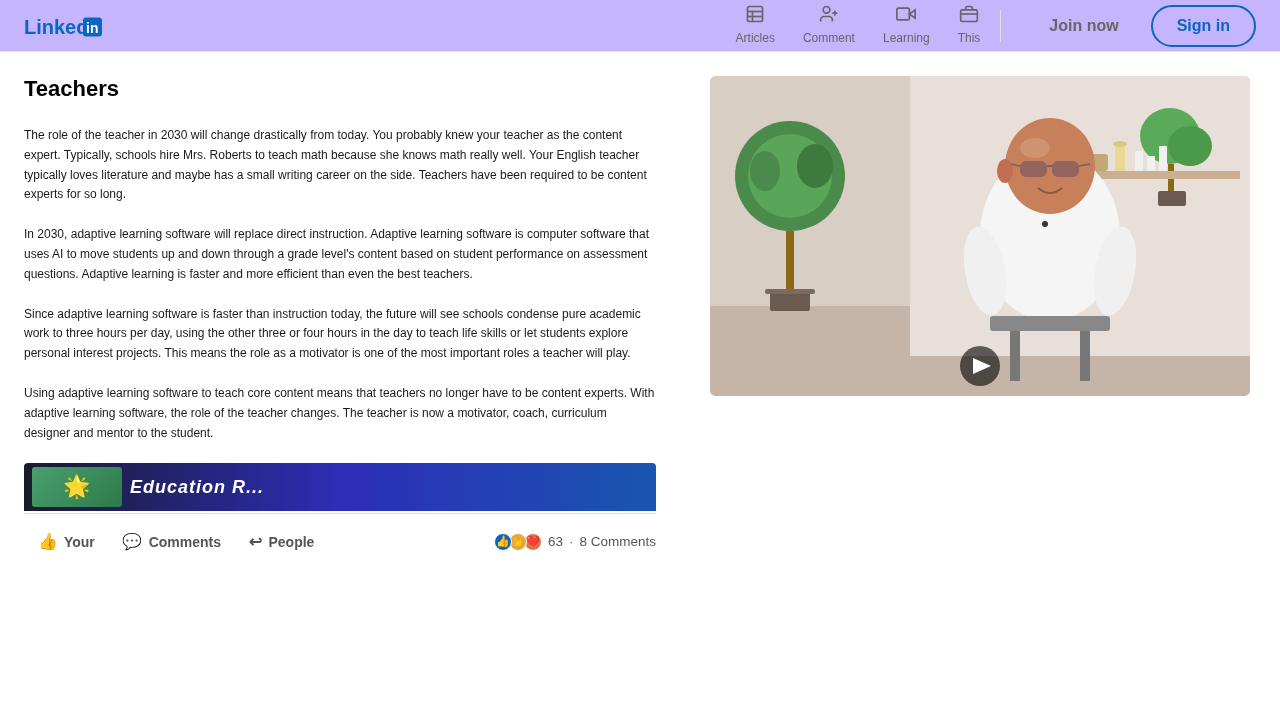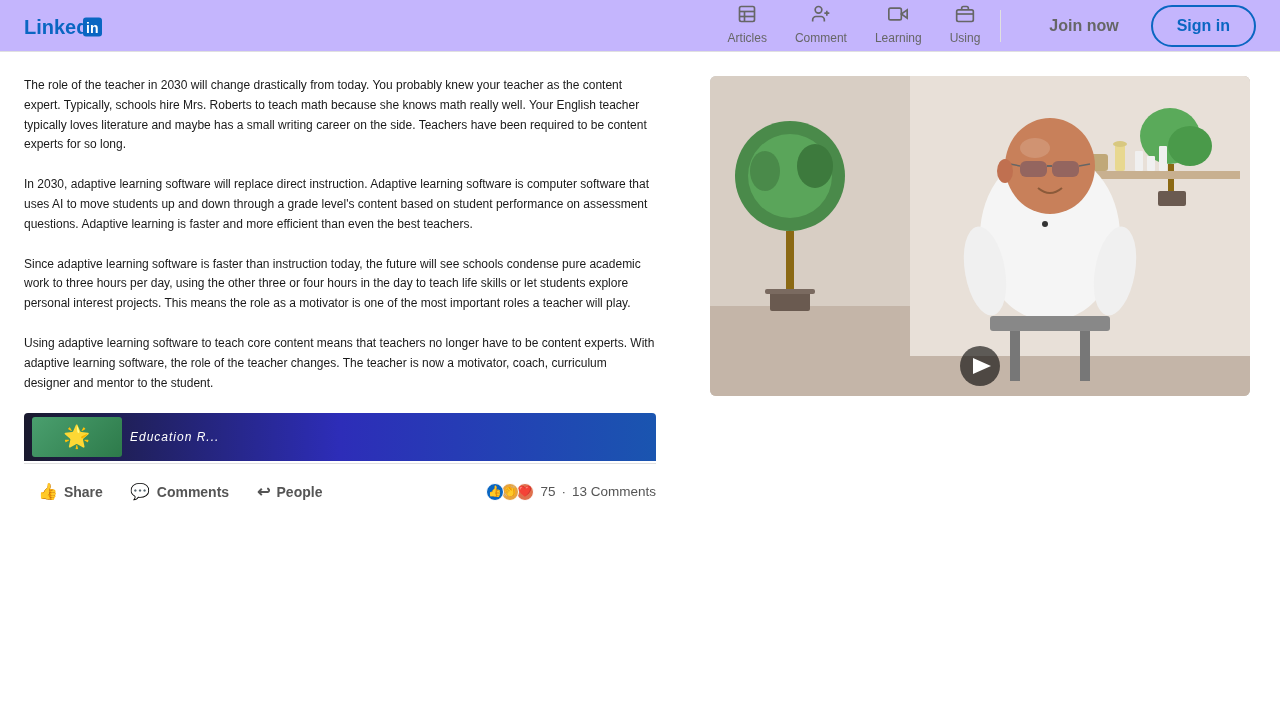--- a/index.html
+++ b/index.html
@@ -122,22 +122,22 @@
       background: linear-gradient(135deg, #4a9f6e, #2d7a4a);
       border-radius: 3px;
       margin-right: 8px;
       display: flex;
       align-items: center;
       justify-content: center;
       color: #ffd700;
       font-size: 18px;
     }
     .preview-text-overlay {
-      font-size: 12px;
-      font-weight: 400;
+      font-size: 18px;
+      font-weight: 700;
       color: #fff;
       letter-spacing: 1px;
       font-style: italic;
     }
 
     
     .action-bar {
       display: flex;
       align-items: center;
       padding: 10px 0;
@@ -251,71 +251,72 @@
     </a>
     <a class="nav-item">
       <span class="nav-icon">
         <svg width="20" height="20" viewBox="0 0 24 24" fill="none" stroke="#666" stroke-width="2">
           <rect x="2" y="7" width="20" height="14" rx="2"></rect>
           <path d="M16 7V5a2 2 0 0 0-2-2h-4a2 2 0 0 0-2 2v2"></path>
           <line x1="12" y1="12" x2="12" y2="12"></line>
           <path d="M2 12h20"></path>
         </svg>
       </span>
-      <span>Using</span>
+      <span>This</span>
     </a>
   </nav>
 
   <div class="divider-v"></div>
 
   <div class="header-auth">
     <button class="btn-join">Join now</button>
     <button class="btn-signin">Sign in</button>
   </div>
 </header>
 
 <div class="main-container">
 
   <div class="article-content">
+    <h1 class="article-title">Teachers</h1>
 
     <p class="article-paragraph">The role of the teacher in 2030 will change drastically from today. You probably knew your teacher as the content expert. Typically, schools hire Mrs. Roberts to teach math because she knows math really well. Your English teacher typically loves literature and maybe has a small writing career on the side. Teachers have been required to be content experts for so long.</p>
     <p class="article-paragraph">In 2030, adaptive learning software will replace direct instruction. Adaptive learning software is computer software that uses AI to move students up and down through a grade level's content based on student performance on assessment questions. Adaptive learning is faster and more efficient than even the best teachers.</p>
     <p class="article-paragraph">Since adaptive learning software is faster than instruction today, the future will see schools condense pure academic work to three hours per day, using the other three or four hours in the day to teach life skills or let students explore personal interest projects. This means the role as a motivator is one of the most important roles a teacher will play.</p>
     <p class="article-paragraph">Using adaptive learning software to teach core content means that teachers no longer have to be content experts. With adaptive learning software, the role of the teacher changes. The teacher is now a motivator, coach, curriculum designer and mentor to the student.</p>
 
     <div class="article-video-preview">
       <div class="preview-left">
         <span style="font-size:22px;">🌟</span>
       </div>
       <span class="preview-text-overlay">Education R...</span>
     </div>
 
     <div class="action-bar">
       <button class="action-btn">
         <span class="action-icon">👍</span>
-        <span>Share</span>
+        <span>Your</span>
       </button>
       <button class="action-btn">
         <span class="action-icon">💬</span>
         <span>Comments</span>
       </button>
       <button class="action-btn">
         <span class="action-icon">↩</span>
         <span>People</span>
       </button>
 
       <div class="action-bar-right">
         <div class="reaction-icons">
           <div class="reaction-circle reaction-like" style="z-index:3;">👍</div>
           <div class="reaction-circle reaction-clap" style="z-index:2;">👏</div>
           <div class="reaction-circle reaction-heart" style="z-index:1;">❤️</div>
         </div>
-        <span>75</span>
+        <span>63</span>
         <span>·</span>
-        <span>13 Comments</span>
+        <span>8 Comments</span>
       </div>
     </div>
   </div>
 
   <div class="right-column">
     <div class="video-thumbnail">
 
       <svg width="540" height="320" viewBox="0 0 540 320" xmlns="http://www.w3.org/2000/svg">
 
         <rect width="540" height="320" fill="#d8cec4"></rect>

